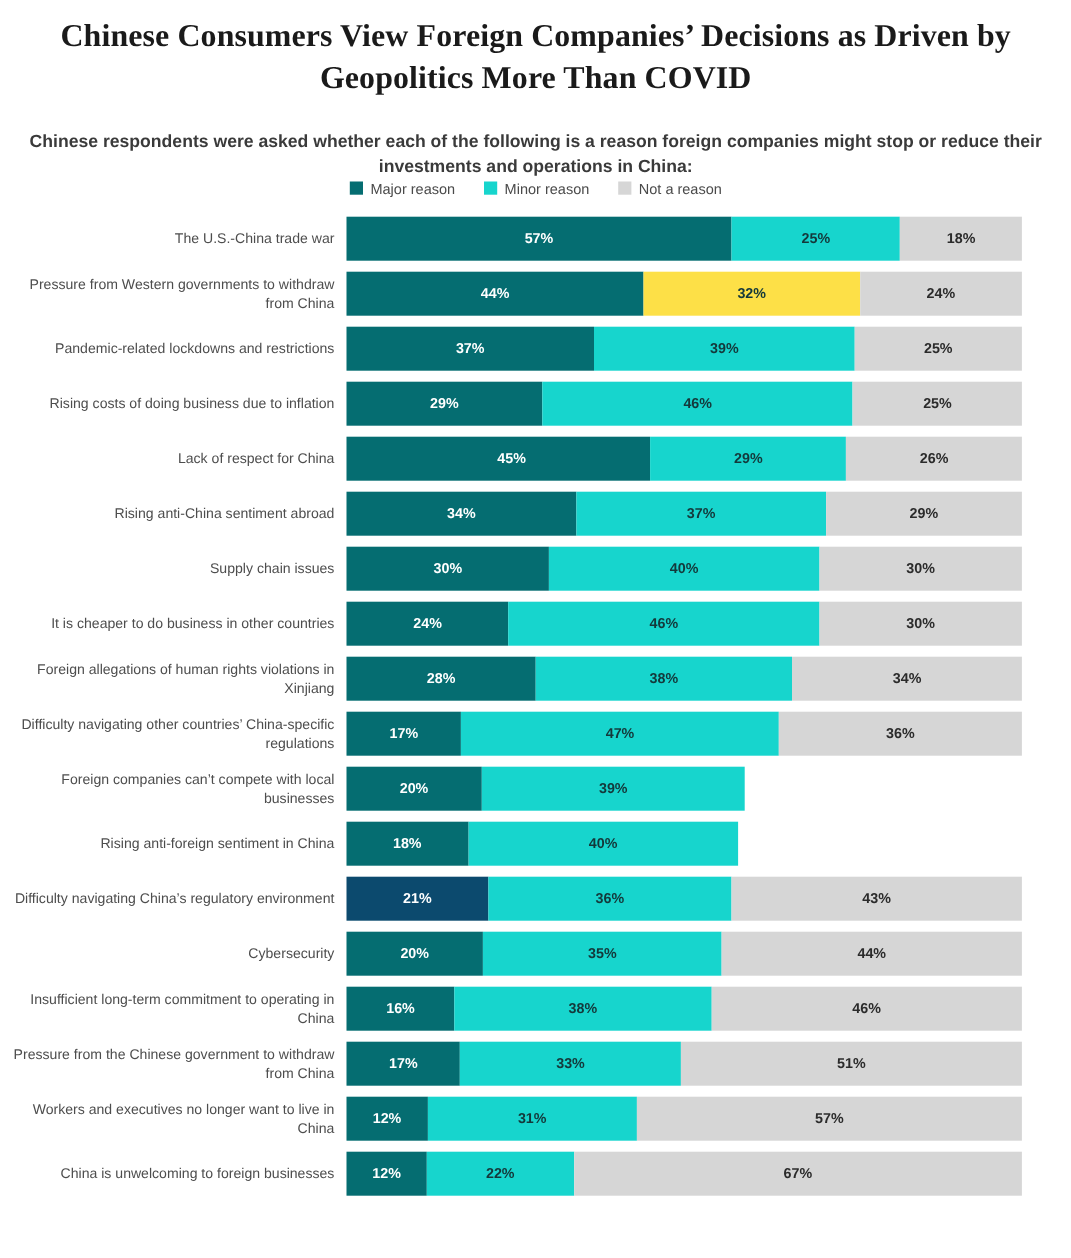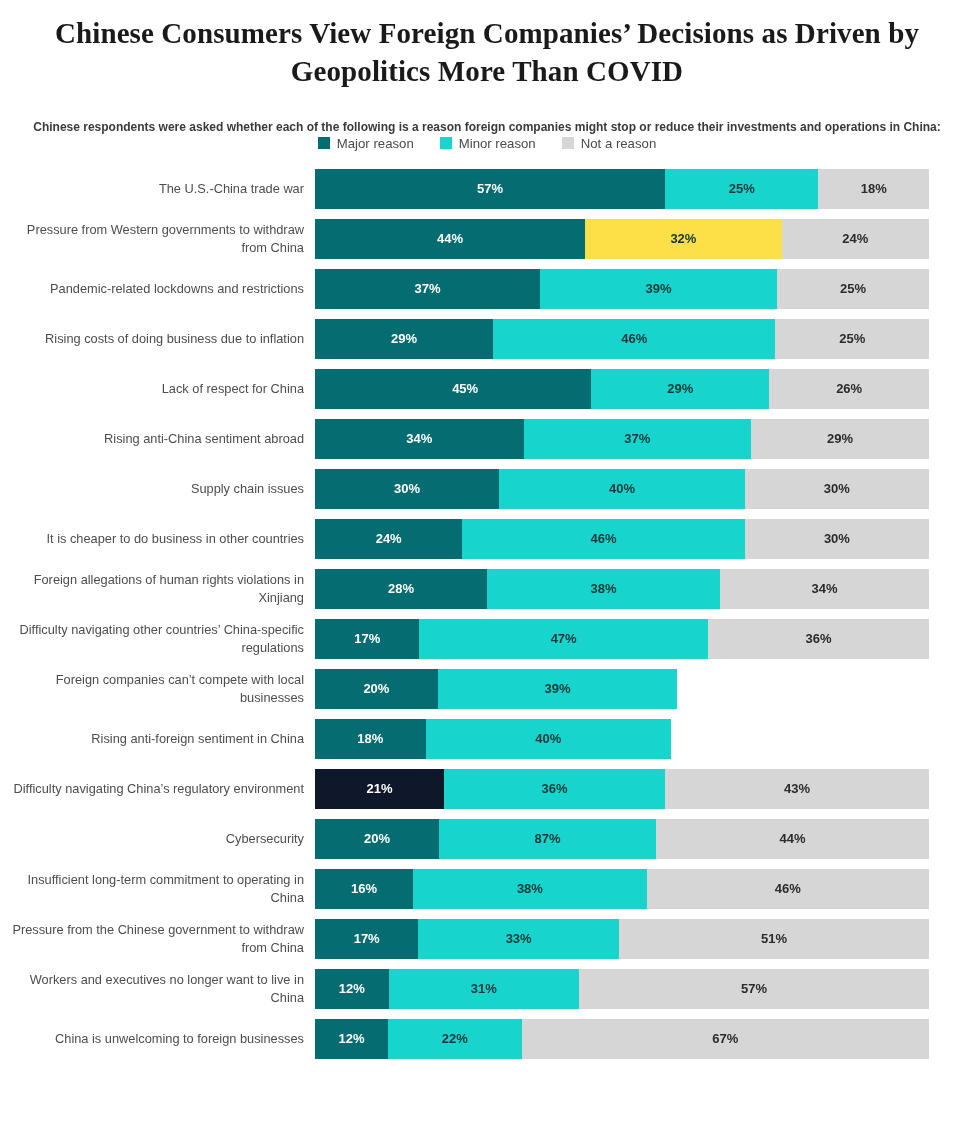--- a/index.html
+++ b/index.html
@@ -30,21 +30,21 @@
     line-height: 1.32;
     text-align: center;
     color: #1a1a1a;
     letter-spacing: 0.1px;
     padding: 14px 22px 0 22px;
     margin: 0;
   }
 
   
   .subtitle {
-    font-size: 12px;
+    font-size: 16px;
     font-weight: 700;
     line-height: 1.42;
     text-align: center;
     color: #3a3a3a;
     padding: 28px 24px 0 24px;
     margin: 0;
   }
 
   
   .legend {
@@ -297,39 +297,39 @@
             <span>18%</span>
           </div>
           <div class="seg minor" style="background: rgb(23, 213, 205); width: 40%;">
             <span>40%</span>
           </div>
         </div>
       </div>
       <div class="row">
         <div class="row-label">Difficulty navigating China’s regulatory environment</div>
         <div class="row-bar">
-          <div class="seg major" style="background: #0f172a; width: 21%;">
+          <div class="seg major" style="background: #0c4a6e; width: 21%;">
             <span>21%</span>
           </div>
           <div class="seg minor" style="background: rgb(23, 213, 205); width: 36%;">
             <span>36%</span>
           </div>
           <div class="seg none" style="background: rgb(214, 214, 214); width: 43%; text-align: center;">
             <span>43%</span>
           </div>
         </div>
       </div>
       <div class="row">
         <div class="row-label">Cybersecurity</div>
         <div class="row-bar">
           <div class="seg major" style="background: rgb(5, 109, 113); width: 20.202%;">
             <span>20%</span>
           </div>
           <div class="seg minor" style="background: rgb(23, 213, 205); width: 35.3535%;">
-            <span>87%</span>
+            <span>35%</span>
           </div>
           <div class="seg none" style="background: rgb(214, 214, 214); width: 44.4444%;">
             <span>44%</span>
           </div>
         </div>
       </div>
       <div class="row">
         <div class="row-label">Insufficient long-term commitment to operating in China</div>
         <div class="row-bar">
           <div class="seg major" style="background: rgb(5, 109, 113); width: 16%;">

